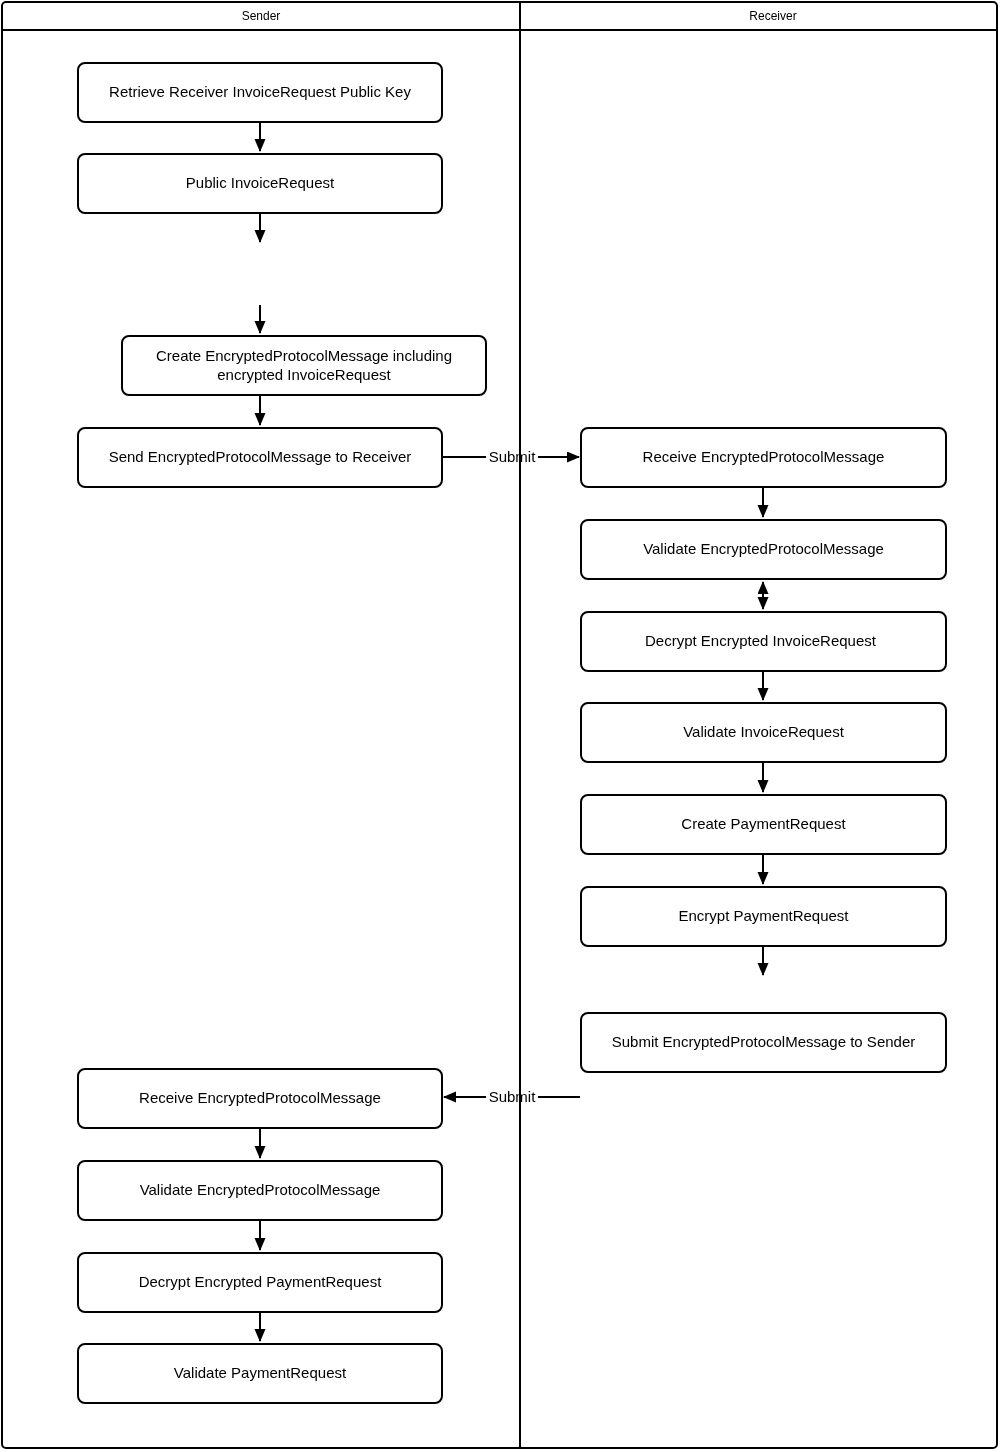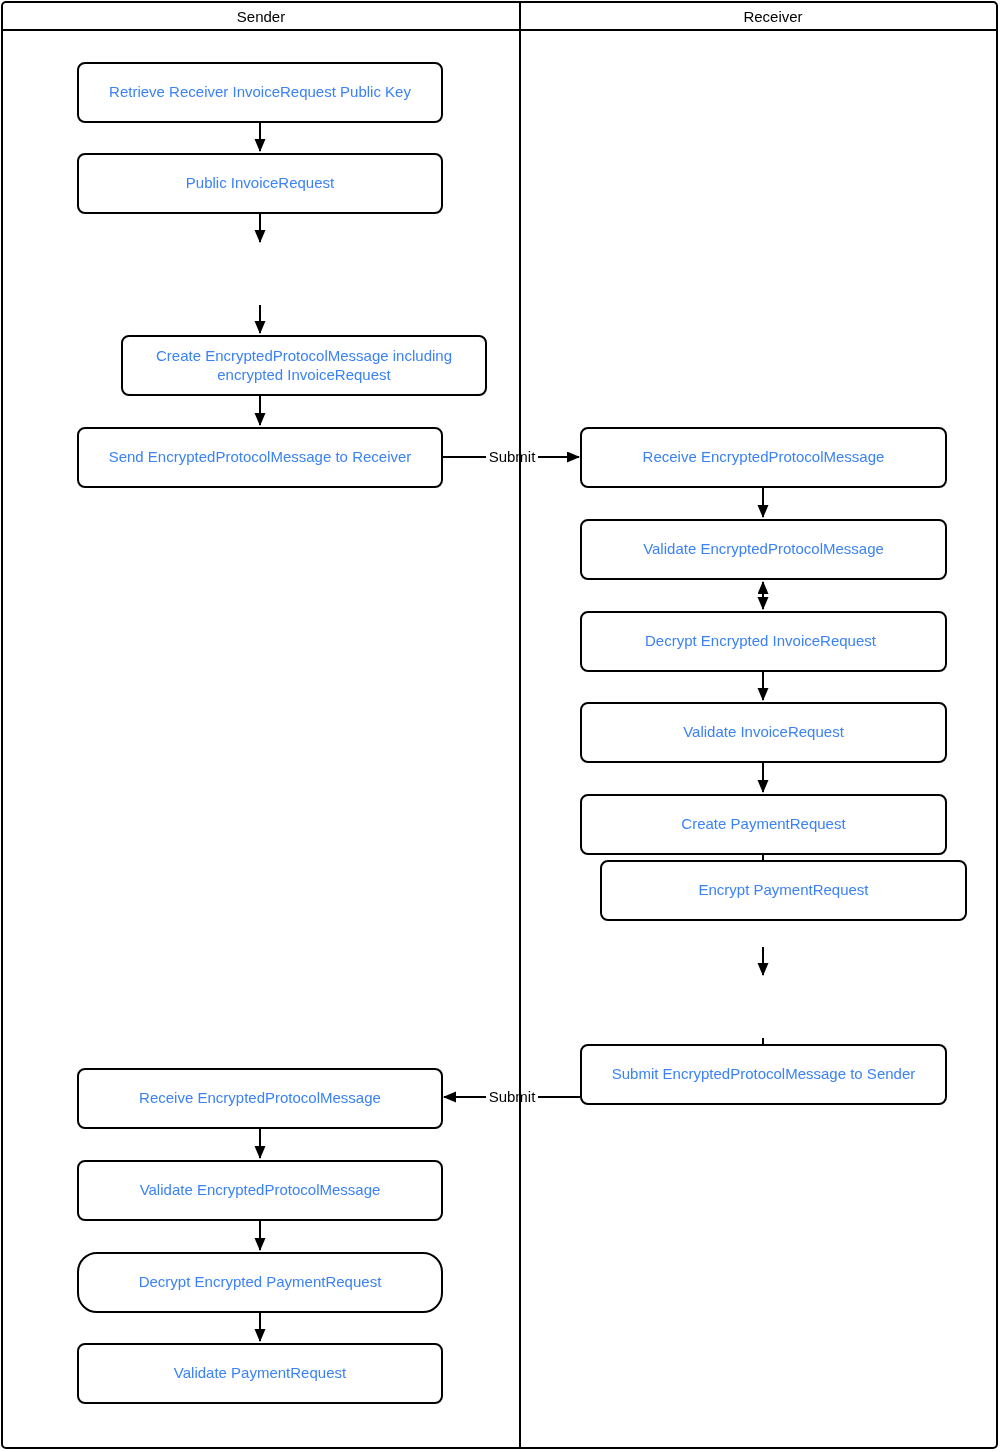--- a/index.html
+++ b/index.html
@@ -8,34 +8,34 @@
     width:1000px;height:1452px;
     background:#ffffff;
     font-family:"Liberation Sans", sans-serif;
     color:#000;
     overflow:hidden;
   }
   .layer{position:absolute;left:0;top:0;width:1000px;height:1452px;}
   .lane-label{
     position:absolute;top:2px;height:28px;
     display:flex;align-items:center;justify-content:center;
-    font-size:15px;color:#000;
+    font-size:12px;color:#000;
   }
   .node{
     position:absolute;
     box-sizing:border-box;
     height:61px;
     display:flex;align-items:center;justify-content:center;
     text-align:center;
     background:#ffffff;
     border:2px solid #000;
     border-radius:8px;
     font-size:15px;line-height:1.25;
     padding:2px 14px;
-    color:#3b82f6;
+    color:#000000;
   }
   .lane-sender .node, .node.s{left:77px;width:366px;}
   .node.r{left:580px;width:367px;}
   svg text{
     font-family:"Liberation Sans", sans-serif;
     font-size:15px;fill:#000;
   }
 </style>
 </head>
 <body>
@@ -114,24 +114,24 @@
 
   <div class="lane-label" style="left:3px;width:516px;">Sender</div>
   <div class="lane-label" style="left:521px;width:480px;padding-left:12px;">Receiver</div>
 
   <div class="node s" style="top:62px;">Retrieve Receiver InvoiceRequest Public Key</div>
   <div class="node s" style="top:153px;">Public InvoiceRequest</div>
   <div class="node s" style="top:335px;margin-left:44px;">Create EncryptedProtocolMessage including encrypted InvoiceRequest</div>
   <div class="node s" style="top:427px;">Send EncryptedProtocolMessage to Receiver</div>
   <div class="node s" style="top:1068px;">Receive EncryptedProtocolMessage</div>
   <div class="node s" style="top:1160px;">Validate EncryptedProtocolMessage</div>
-  <div class="node s" style="top:1252px;border-radius:20px;">Decrypt Encrypted PaymentRequest</div>
+  <div class="node s" style="top:1252px;">Decrypt Encrypted PaymentRequest</div>
   <div class="node s" style="top:1343px;">Validate PaymentRequest</div>
 
   <div class="node r" style="top:427px;">Receive EncryptedProtocolMessage</div>
   <div class="node r" style="top:519px;">Validate EncryptedProtocolMessage</div>
   <div class="node r" style="top:611px;padding-left:8px;">Decrypt Encrypted InvoiceRequest</div>
   <div class="node r" style="top:702px;">Validate InvoiceRequest</div>
   <div class="node r" style="top:794px;">Create PaymentRequest</div>
-  <div class="node r" style="top:860px;margin-left:20px;">Encrypt PaymentRequest</div>
-  <div class="node r" style="top:1044px;">Submit EncryptedProtocolMessage to Sender</div>
+  <div class="node r" style="top:886px;">Encrypt PaymentRequest</div>
+  <div class="node r" style="top:1012px;">Submit EncryptedProtocolMessage to Sender</div>
 
 </div>
 
 </body></html>

